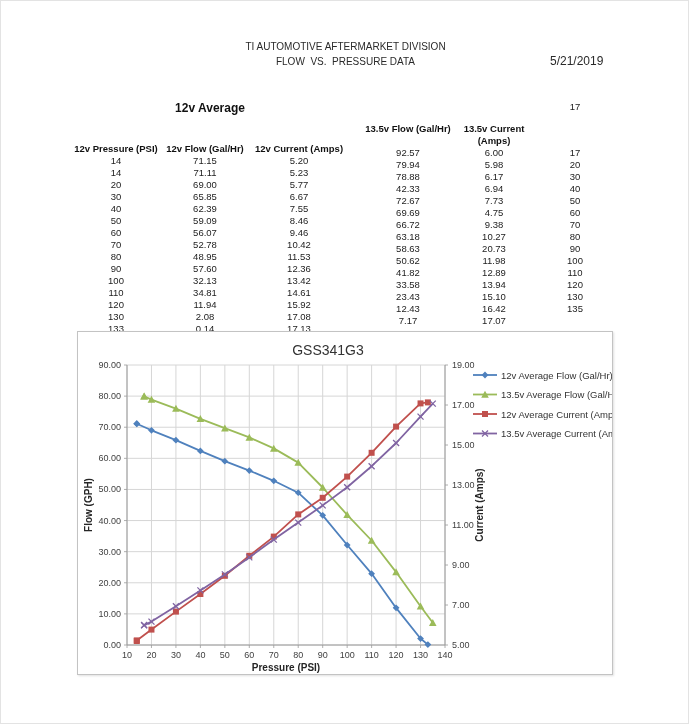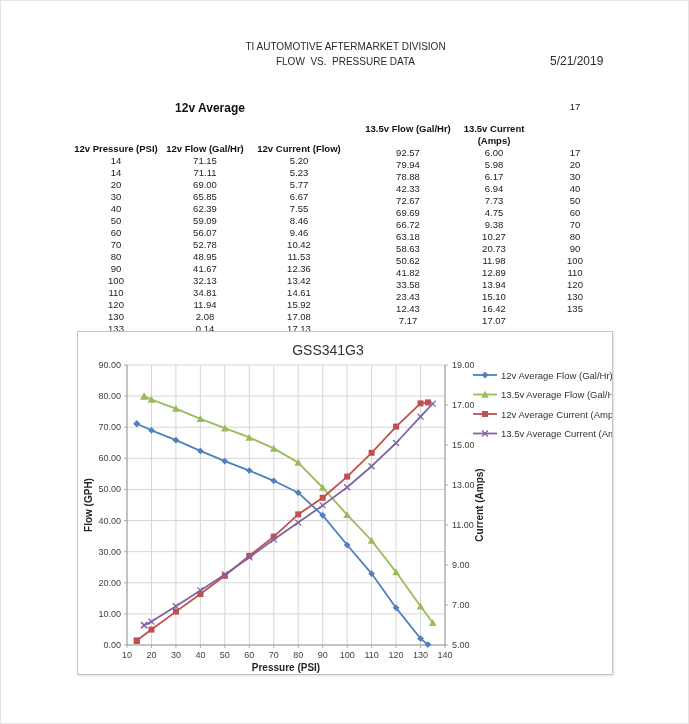--- a/index.html
+++ b/index.html
@@ -36,21 +36,21 @@
   <div>TI AUTOMOTIVE AFTERMARKET DIVISION</div>
   <div>FLOW  VS.  PRESSURE DATA</div>
 </div>
 <div class="date">5/21/2019</div>
 
 <div class="tbl" id="t0">
   <div class="ttl">12v Average</div>
   <div class="grid">
       <div class="cell hcell">12v Pressure (PSI)</div>
       <div class="cell hcell">12v Flow (Gal/Hr)</div>
-      <div class="cell hcell">12v Current (Flow)</div>
+      <div class="cell hcell">12v Current (Amps)</div>
       <div class="cell">14</div>
       <div class="cell">71.15</div>
       <div class="cell">5.20</div>
       <div class="cell">14</div>
       <div class="cell">71.11</div>
       <div class="cell">5.23</div>
       <div class="cell">20</div>
       <div class="cell">69.00</div>
       <div class="cell">5.77</div>
       <div class="cell">30</div>
@@ -65,21 +65,21 @@
       <div class="cell">60</div>
       <div class="cell">56.07</div>
       <div class="cell">9.46</div>
       <div class="cell">70</div>
       <div class="cell">52.78</div>
       <div class="cell">10.42</div>
       <div class="cell">80</div>
       <div class="cell">48.95</div>
       <div class="cell">11.53</div>
       <div class="cell">90</div>
-      <div class="cell">41.67</div>
+      <div class="cell">57.60</div>
       <div class="cell">12.36</div>
       <div class="cell">100</div>
       <div class="cell">32.13</div>
       <div class="cell">13.42</div>
       <div class="cell">110</div>
       <div class="cell">34.81</div>
       <div class="cell">14.61</div>
       <div class="cell">120</div>
       <div class="cell">11.94</div>
       <div class="cell">15.92</div>

